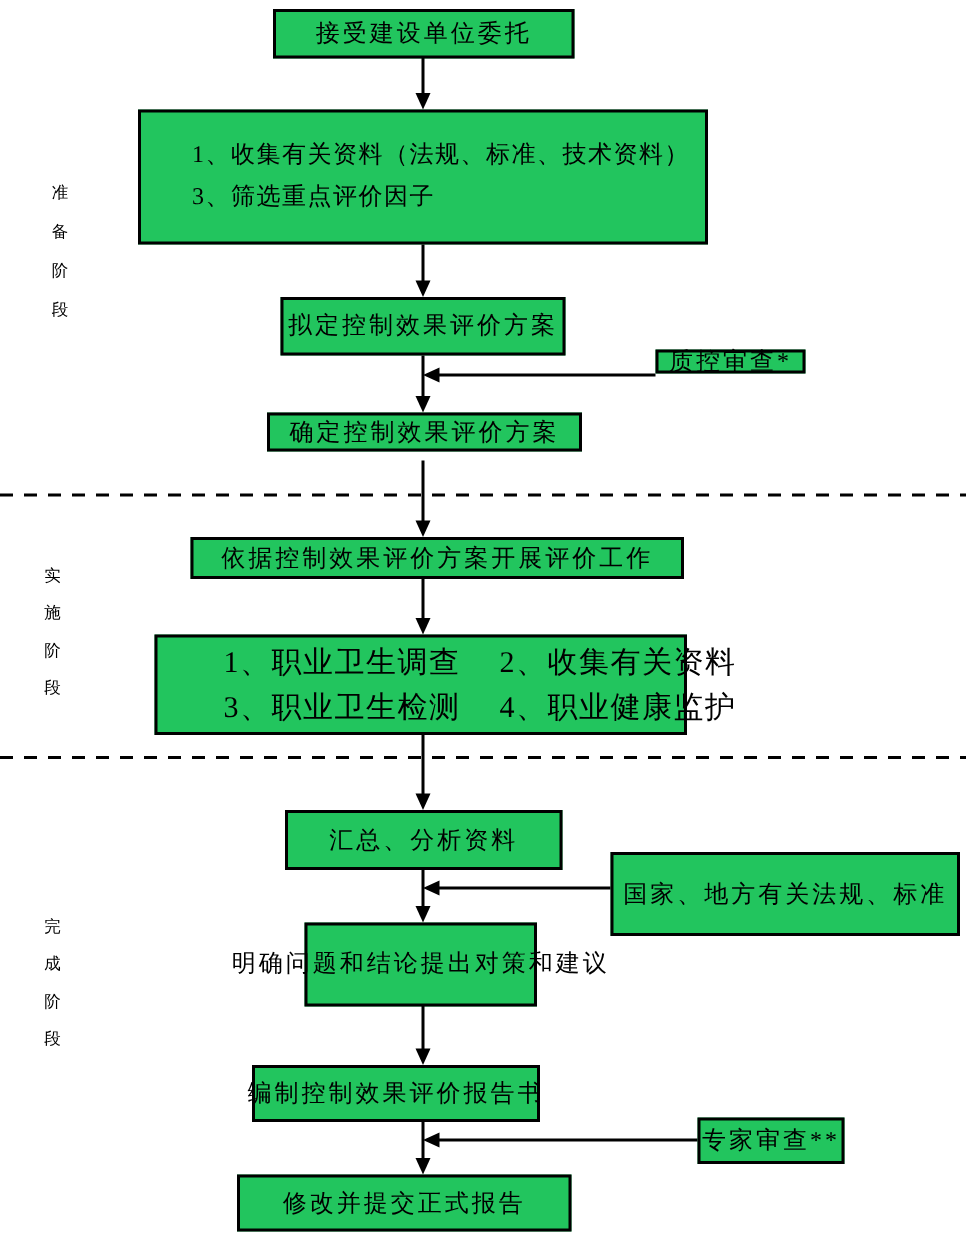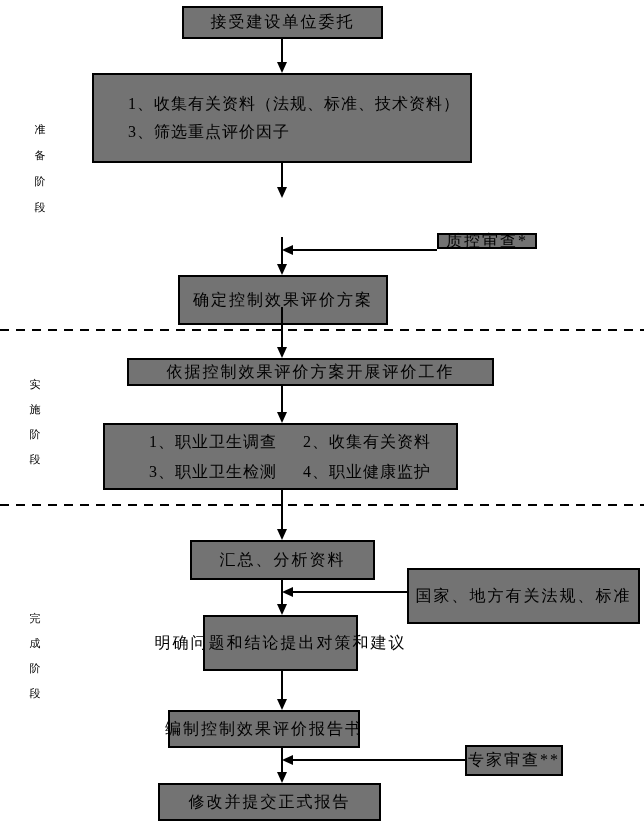--- a/index.html
+++ b/index.html
@@ -2,30 +2,30 @@
 <html><head>
 <meta charset="utf-8">
 <style>
   * { margin:0; padding:0; box-sizing:border-box; }
   html,body { background:#ffffff; }
   .stage {
     position:relative; width:644px; height:825px; background:#ffffff;
     color:#000; font-family:"Liberation Serif", serif; overflow:hidden;
   }
   .box {
-    position:absolute; border:2px solid #000; background:#737373;
+    position:absolute; border:2px solid #000; background:#22c55e;
     display:flex; align-items:center; justify-content:center;
     font-size:16px; letter-spacing:2px; white-space:nowrap;
   }
   .box-col { }
   .list-box { align-items:center; justify-content:flex-start; }
   .list { display:block; padding-left:34px; width:100%;
           font-size:16px; letter-spacing:1px; line-height:28px; }
   .grid2 { display:grid; grid-template-columns:auto auto; column-gap:26px;
-           font-size:16px; letter-spacing:1px; line-height:30px; }
+           font-size:20px; letter-spacing:1px; line-height:30px; }
   .vline { position:absolute; width:2px; background:#000; left:281px; }
   .hline { position:absolute; height:2px; background:#000; }
   .arrow-down { position:absolute; width:0; height:0; left:277px;
     border-left:5px solid transparent; border-right:5px solid transparent;
     border-top:11px solid #000; }
   .arrow-left { position:absolute; width:0; height:0; left:282px;
     border-top:5px solid transparent; border-bottom:5px solid transparent;
     border-right:11px solid #000; }
   .divider { position:absolute; left:0; width:644px; height:2px;
     background:repeating-linear-gradient(to right, #000 0 9px, transparent 9px 16px); }
@@ -48,30 +48,33 @@
     <span>接受建设单位委托</span>
   </div>
 
   <div class="box list-box" style="left:92px;top:73px;width:380px;height:90px;">
     <div class="list">
       <div>1、收集有关资料（法规、标准、技术资料）</div>
       <div>3、筛选重点评价因子</div>
     </div>
   </div>
 
+  <div class="box" style="left:187px;top:198px;width:190px;height:39px;">
+    <span>拟定控制效果评价方案</span>
+  </div>
 
   <div class="box" style="left:437px;top:233px;width:100px;height:16px;">
     <span>质控审查*</span>
   </div>
 
-  <div class="box" style="left:178px;top:275px;width:210px;height:50px;">
+  <div class="box" style="left:178px;top:275px;width:210px;height:26px;">
     <span>确定控制效果评价方案</span>
   </div>
 
-  <div class="box" style="left:127px;top:358px;width:367px;height:28px;">
+  <div class="box" style="left:127px;top:358px;width:329px;height:28px;">
     <span>依据控制效果评价方案开展评价工作</span>
   </div>
 
   <div class="box" style="left:103px;top:423px;width:355px;height:67px;justify-content:flex-start;padding-left:44px;">
     <div class="grid2">
       <div>1、职业卫生调查</div>
       <div>2、收集有关资料</div>
       <div>3、职业卫生检测</div>
       <div>4、职业健康监护</div>
     </div>

